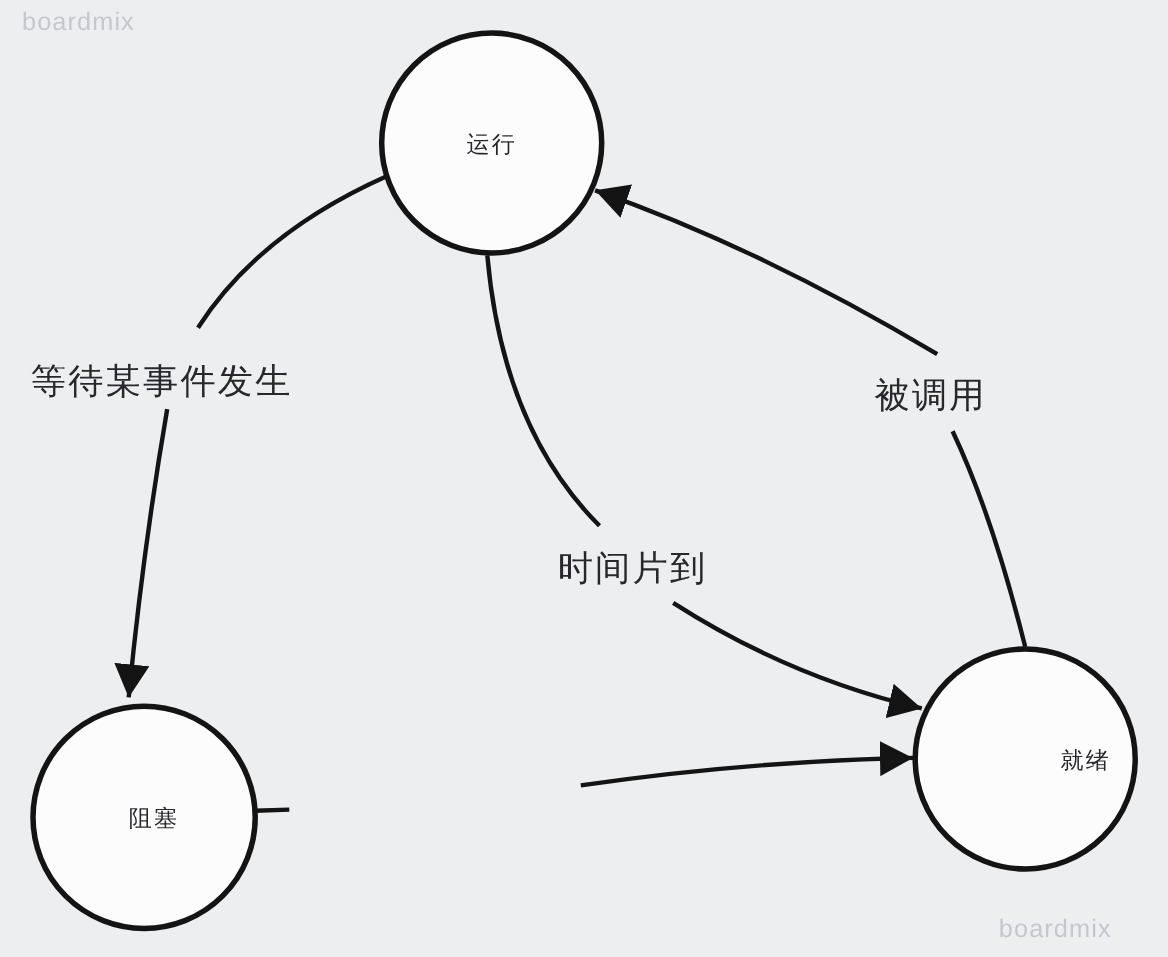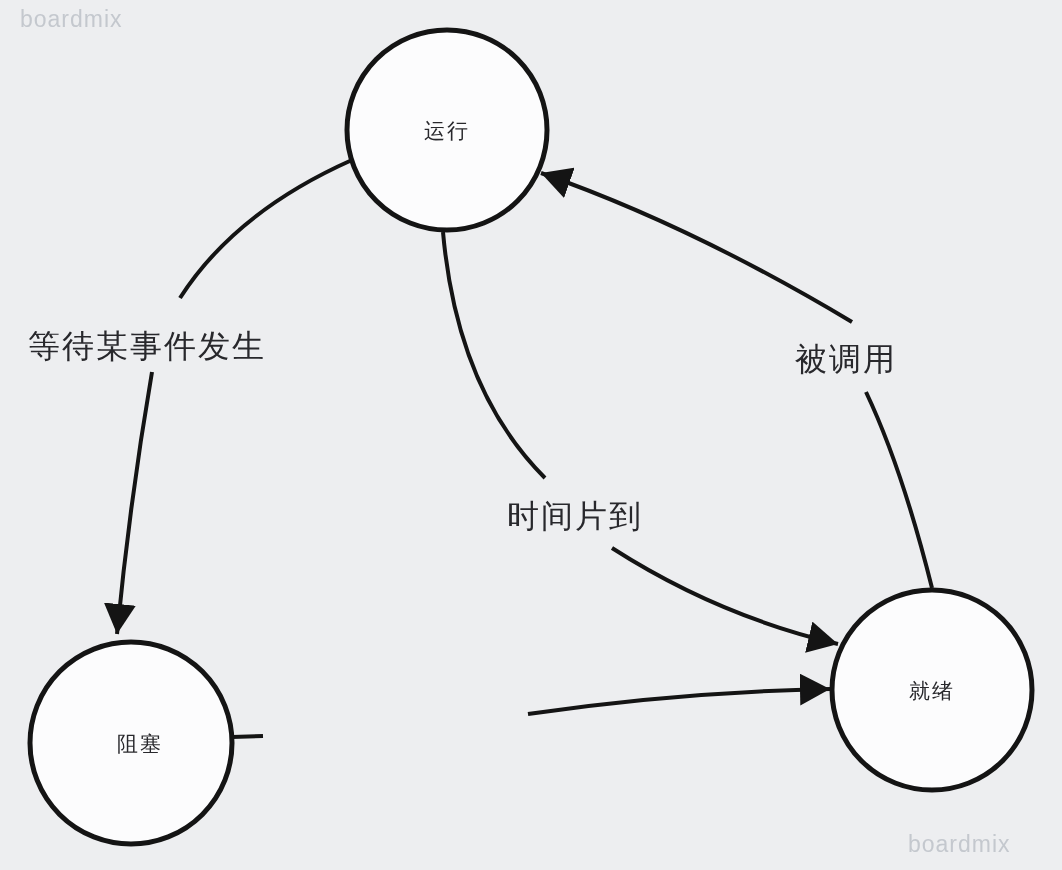--- a/index.html
+++ b/index.html
@@ -65,21 +65,21 @@
     <path class="edge" d="M 232 737 L 263 736"></path>
     <path class="edge" d="M 528 714 Q 680 692 830 689" marker-end="url(#arrow)"></path>
 
     <circle class="node-circle" cx="447" cy="130" r="100"></circle>
     <circle class="node-circle" cx="131" cy="743" r="101"></circle>
     <circle class="node-circle" cx="932" cy="690" r="100"></circle>
   </svg>
 
   <div class="node-label" style="left:447px;top:131px;">运行</div>
   <div class="node-label" style="left:140px;top:744px;">阻塞</div>
-  <div class="node-label" style="left:932px;top:691px;">就绪</div>
+  <div class="node-label" style="left:987px;top:691px;">就绪</div>
 
   <div class="edge-label" style="left:28px;top:312px;margin-top:13px;">等待某事件发生</div>
   <div class="edge-label" style="left:507px;top:495px;">时间片到</div>
   <div class="edge-label" style="left:795px;top:338px;">被调用</div>
 
   <div class="watermark wm-top-left">boardmix</div>
   <div class="watermark wm-bottom-right">boardmix</div>
 
 </div>
 

